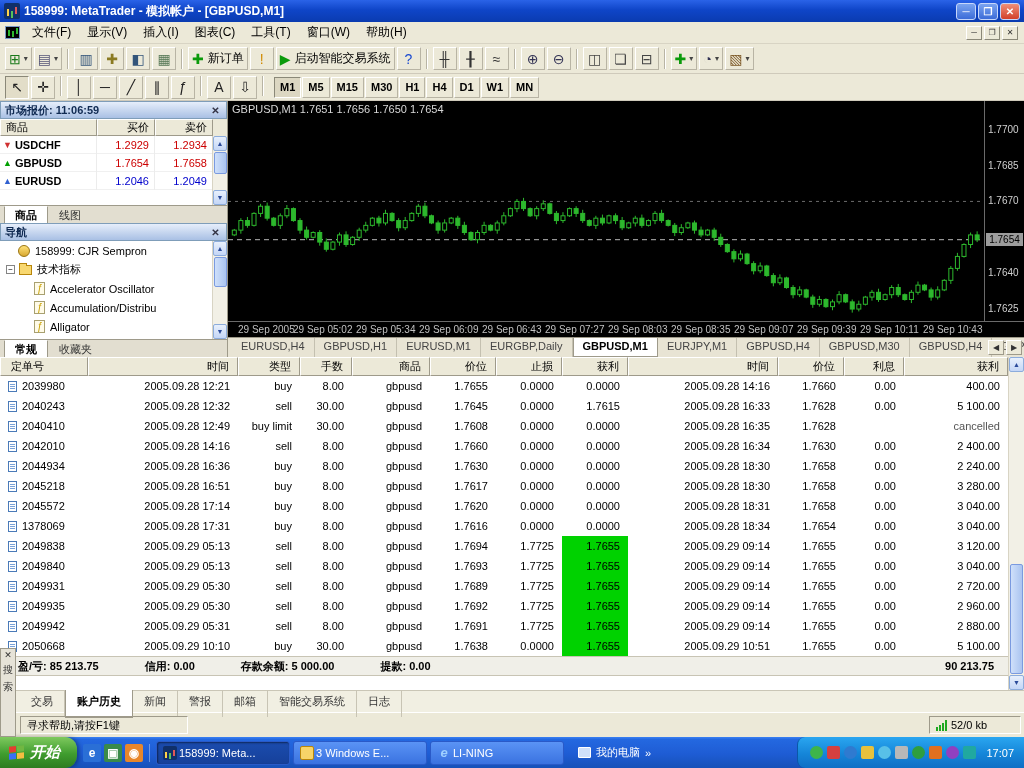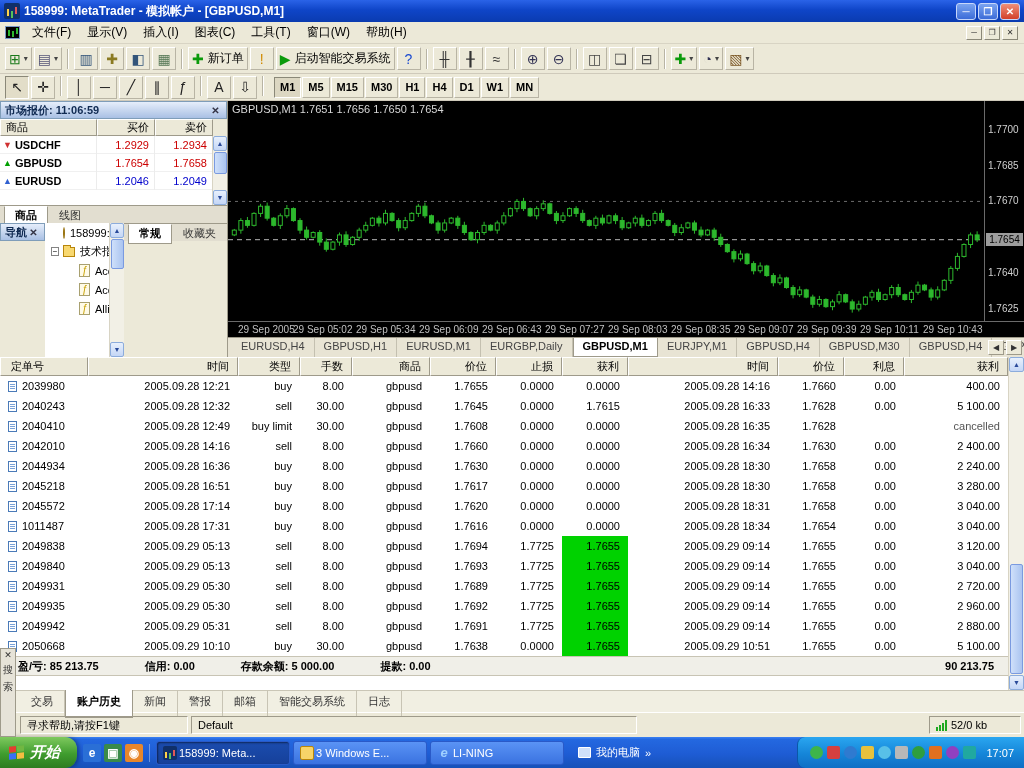--- a/index.html
+++ b/index.html
@@ -48,21 +48,21 @@
 .mw-header .hcell{background:#ece9d8;border:1px solid;border-color:#fff #9e9a8a #9e9a8a #fff;font-size:11px;height:17px;line-height:15px;padding:0 5px}
 .mw-header .hcell.r{text-align:right}
 .mw-body{flex:1;background:#fff;position:relative;overflow:hidden}
 .mw-row{display:grid;grid-template-columns:97px 58px 58px;height:18px;line-height:18px;font-size:11px;border-bottom:1px solid #f0f0f0}
 .mw-sym{display:flex;align-items:center;padding-left:3px;font-weight:bold;border-right:1px solid #ececec}
 .mw-sym .arr{font-size:9px;margin-right:3px}
 .mw-bid,.mw-ask{text-align:right;padding-right:5px;border-right:1px solid #ececec}
 .panel-tabs{height:18px;background:#e2ded0;border-top:1px solid #9e9a8a;display:flex;align-items:flex-start;padding-left:4px}
 .btab{padding:1px 10px 2px;font-size:11px;border:1px solid transparent;color:#333}
 .btab.active{background:#fff;border-color:#9e9a8a;border-top-color:#fff;font-weight:bold;color:#000}
-.navigator{flex:1;display:flex;}
+.navigator{flex:1;display:flex;flex-direction:column}
 .nav-body{flex:1;background:#fff;position:relative;overflow:hidden;font-size:11px}
 .nav-row{height:19px;display:flex;align-items:center;white-space:nowrap}
 .nav-row.acct{padding-left:18px}
 .nav-row.fold{padding-left:6px}
 .nav-row.ind{padding-left:34px}
 .expbox{width:9px;height:9px;border:1px solid #848484;background:#fff;font-size:8px;line-height:7px;text-align:center;margin-right:4px;color:#000}
 .acct-ico{width:12px;height:12px;background:linear-gradient(#ffe27a,#d8a830);border:1px solid #9a7410;border-radius:50%;margin-right:5px}
 .folder-ico{width:13px;height:10px;background:#f8d870;border:1px solid #b8860b;position:relative;margin-right:5px}
 .folder-ico::before{content:"";position:absolute;top:-3px;left:-1px;width:6px;height:2px;background:#f8d870;border:1px solid #b8860b;border-bottom:none}
 .ficon{width:11px;height:13px;background:#fffbe8;border:1px solid #a8a070;color:#c8a000;font-size:10px;line-height:11px;text-align:center;margin-right:5px;font-style:italic;flex:0 0 11px}
@@ -818,21 +818,21 @@
           <span class="c">0.0000</span>
           <span class="c">0.0000</span>
           <span class="c">2005.09.28 18:31</span>
           <span class="c">1.7658</span>
           <span class="c">0.00</span>
           <span class="c">3 040.00</span>
         </div>
         <div class="tgrid term-row">
           <span class="c c0">
             <i class="doc"></i>
-            <span>1011487</span>
+            <span>1378069</span>
           </span>
           <span class="c">2005.09.28 17:31</span>
           <span class="c">buy</span>
           <span class="c">8.00</span>
           <span class="c">gbpusd</span>
           <span class="c">1.7616</span>
           <span class="c">0.0000</span>
           <span class="c">0.0000</span>
           <span class="c">2005.09.28 18:34</span>
           <span class="c">1.7654</span>
@@ -965,21 +965,20 @@
       <span class="termtab active">账户历史</span>
       <span class="termtab">新闻</span>
       <span class="termtab">警报</span>
       <span class="termtab">邮箱</span>
       <span class="termtab">智能交易系统</span>
       <span class="termtab">日志</span>
     </div>
 
   <div class="statusbar">
     <span class="sseg help">寻求帮助,请按F1键</span>
-    <span class="sseg profile">Default</span>
     <span class="sseg grow"></span>
     <span class="sseg conn">
       <span class="bars">
           <i></i>
           <i></i>
           <i></i>
           <i></i>
         </span>
       <span>52/0 kb</span>
     </span>

